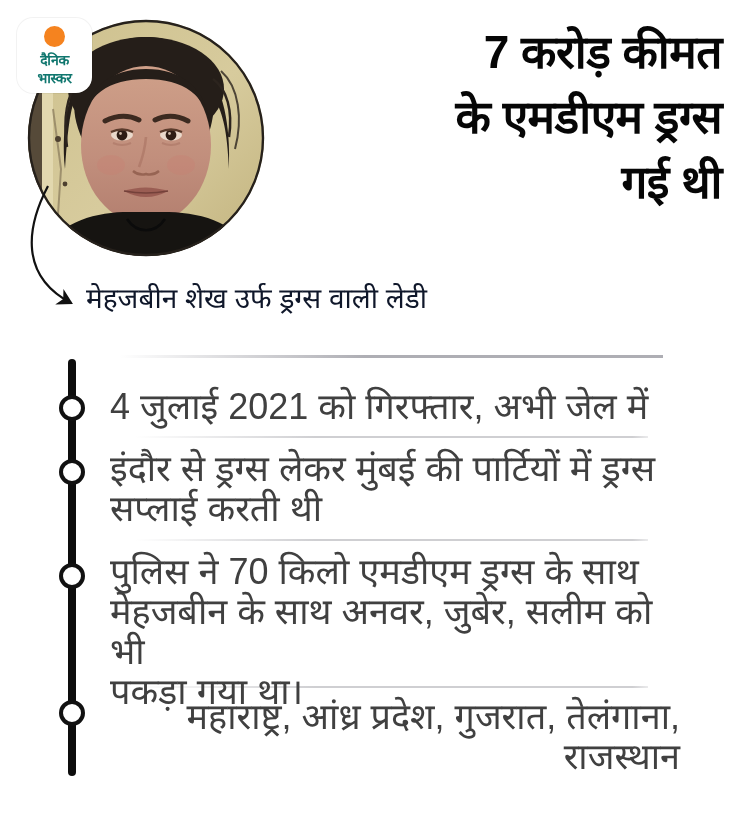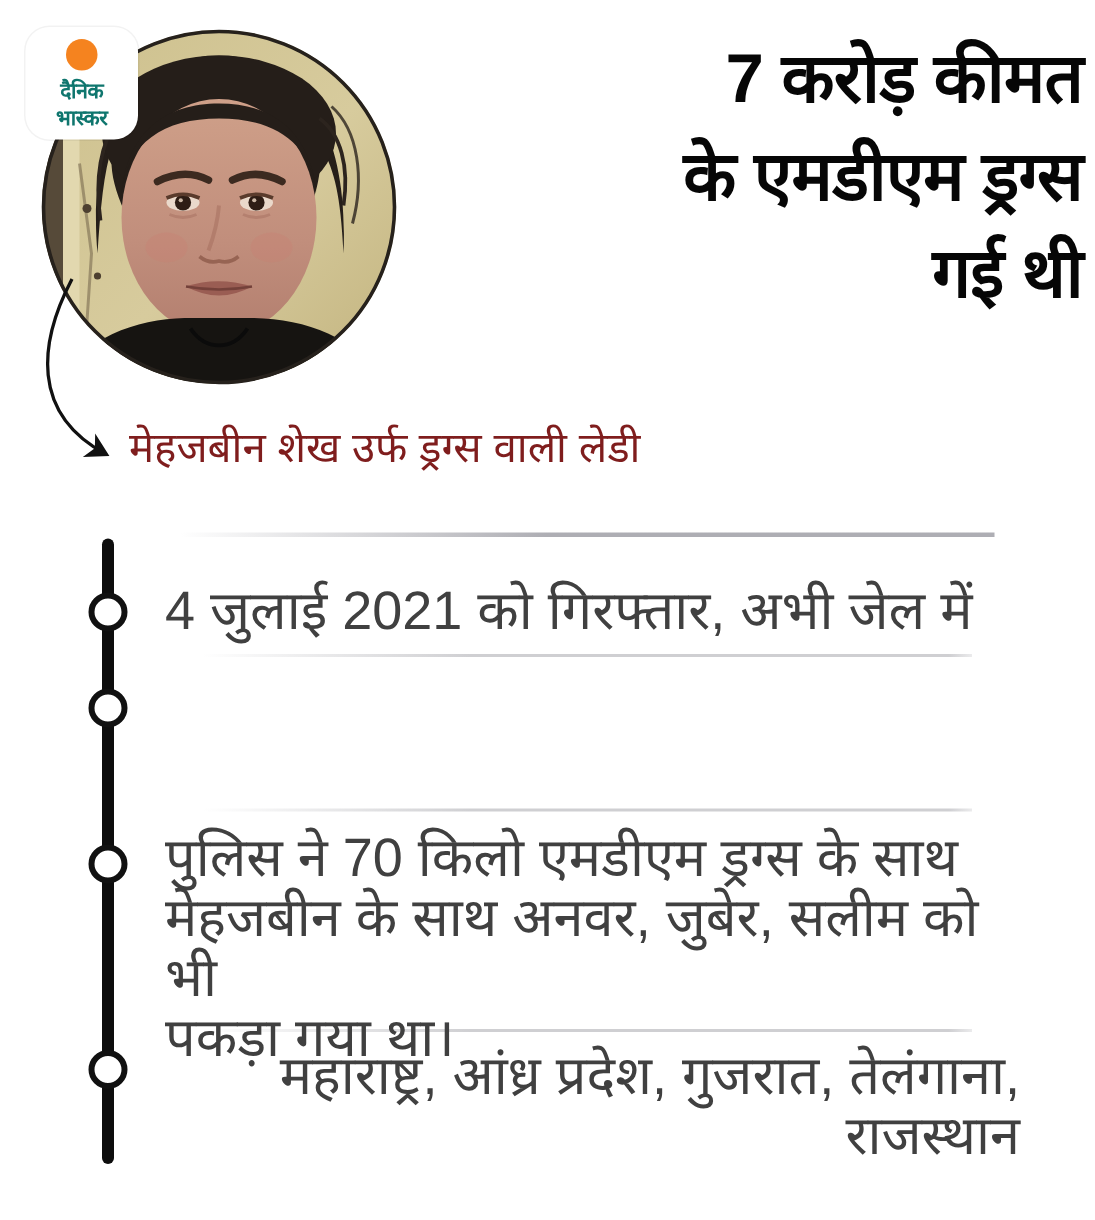--- a/index.html
+++ b/index.html
@@ -52,21 +52,21 @@
   }
 
   
   .arrow {
     position:absolute; left:15px; top:180px;
     width:80px; height:135px;
   }
   .caption {
     position:absolute; left:86px; top:282px;
     font-size:28px; line-height:34px;
-    color:#7f1d1d;
+    color:#0f172a;
   }
 
   
   .sep {
     position:absolute; left:120px; width:543px; height:2px;
     background:linear-gradient(to right, rgba(205,205,208,0) 0%, #cfcfd2 35%, #cfcfd2 97%, rgba(205,205,208,0.4) 100%);
   }
   .sep.dark {
     height:3px;
     background:linear-gradient(to right, rgba(170,170,178,0) 0%, #aeaeb4 45%, #aeaeb4 100%);
@@ -210,20 +210,24 @@
   <div class="tl-line"></div>
   <div class="tl-dot dot-0"></div>
   <div class="tl-dot dot-1"></div>
   <div class="tl-dot dot-2"></div>
   <div class="tl-dot dot-3"></div>
 
   <div class="tl-text item-0">
     <div>4 जुलाई 2021 को गिरफ्तार, अभी जेल में</div>
   </div>
 
+  <div class="tl-text item-1">
+    <div>इंदौर से ड्रग्स लेकर मुंबई की पार्टियों में ड्रग्स</div>
+    <div>सप्लाई करती थी</div>
+  </div>
 
   <div class="tl-text item-2">
     <div>पुलिस ने 70 किलो एमडीएम ड्रग्स के साथ</div>
     <div>मेहजबीन के साथ अनवर, जुबेर, सलीम को भी</div>
     <div>पकड़ा गया था।</div>
   </div>
 
   <div class="tl-text item-3">
     <div>महाराष्ट्र, आंध्र प्रदेश, गुजरात, तेलंगाना, राजस्थान</div>
   </div>

